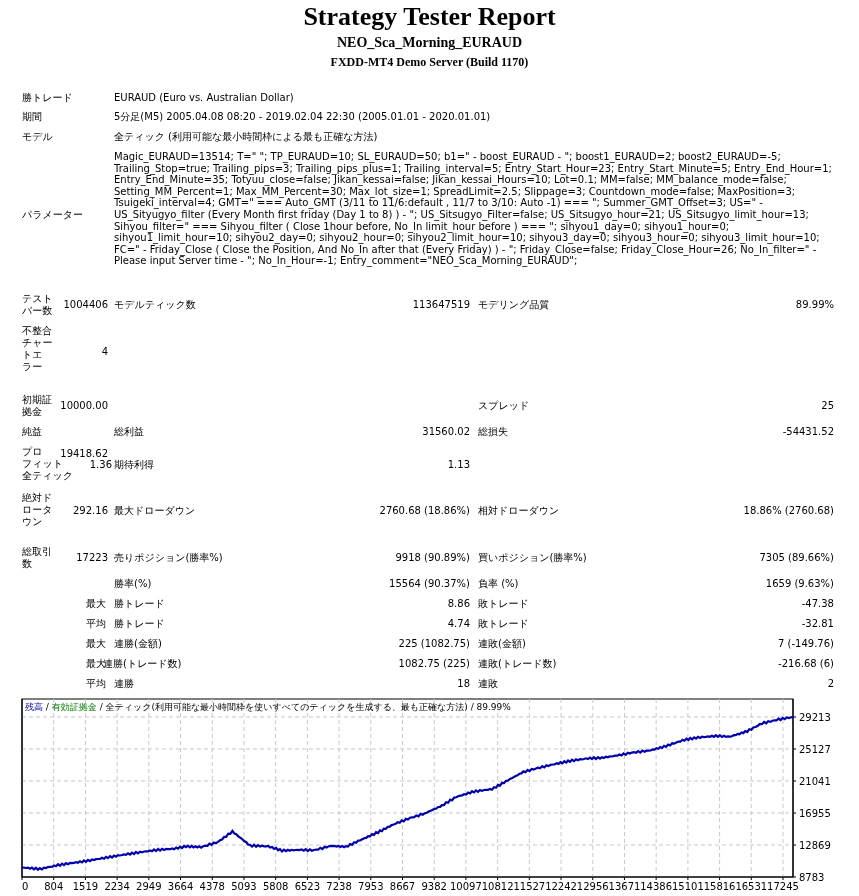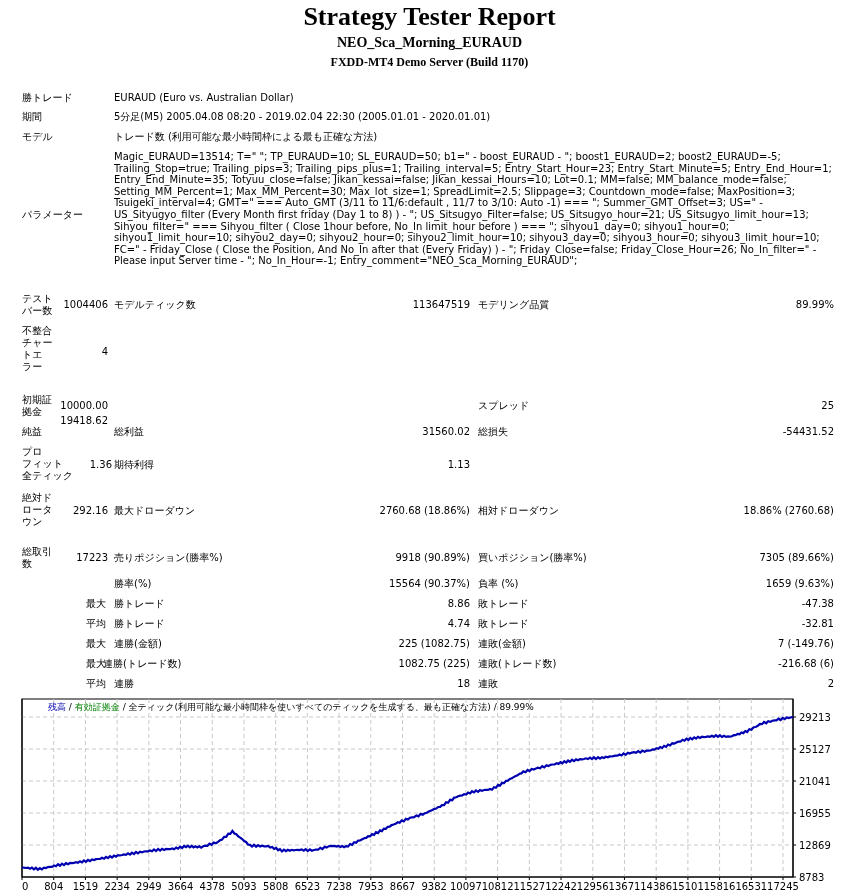--- a/index.html
+++ b/index.html
@@ -20,21 +20,21 @@
 
 <div class="hdr h1">Strategy Tester Report</div>
 <div class="hdr h2">NEO_Sca_Morning_EURAUD</div>
 <div class="hdr h3">FXDD-MT4 Demo Server (Build 1170)</div>
 
 <div class="t" style="left:22px;top:92px">勝トレード</div>
 <div class="t" style="left:114px;top:92px">EURAUD (Euro vs. Australian Dollar)</div>
 <div class="t" style="left:22px;top:111px">期間</div>
 <div class="t" style="left:114px;top:111px">5分足(M5) 2005.04.08 08:20 - 2019.02.04 22:30 (2005.01.01 - 2020.01.01)</div>
 <div class="t" style="left:22px;top:131px">モデル</div>
-<div class="t" style="left:114px;top:131px">トレード数 (利用可能な最小時間枠による最も正確な方法)</div>
+<div class="t" style="left:114px;top:131px">全ティック (利用可能な最小時間枠による最も正確な方法)</div>
 <div class="t" style="left:22px;top:209px">パラメーター</div>
 <div class="params">Magic_EURAUD=13514; T=" "; TP_EURAUD=10; SL_EURAUD=50; b1=" - boost_EURAUD - "; boost1_EURAUD=2; boost2_EURAUD=-5; Trailing_Stop=true; Trailing_pips=3; Trailing_pips_plus=1; Trailing_interval=5; Entry_Start_Hour=23; Entry_Start_Minute=5; Entry_End_Hour=1; Entry_End_Minute=35; Totyuu_close=false; Jikan_kessai=false; Jikan_kessai_Hours=10; Lot=0.1; MM=false; MM_balance_mode=false; Setting_MM_Percent=1; Max_MM_Percent=30; Max_lot_size=1; SpreadLimit=2.5; Slippage=3; Countdown_mode=false; MaxPosition=3; Tsuigeki_interval=4; GMT=" === Auto_GMT (3/11 to 11/6:default , 11/7 to 3/10: Auto -1) === "; Summer_GMT_Offset=3; US=" - US_Sityugyo_filter (Every Month first friday (Day 1 to 8) ) - "; US_Sitsugyo_Filter=false; US_Sitsugyo_hour=21; US_Sitsugyo_limit_hour=13; Sihyou_filter=" === Sihyou_filter ( Close 1hour before, No_In limit_hour before ) === "; sihyou1_day=0; sihyou1_hour=0; sihyou1_limit_hour=10; sihyou2_day=0; sihyou2_hour=0; sihyou2_limit_hour=10; sihyou3_day=0; sihyou3_hour=0; sihyou3_limit_hour=10; FC=" - Friday_Close ( Close the Position, And No_In after that (Every Friday) ) - "; Friday_Close=false; Friday_Close_Hour=26; No_In_filter=" - Please input Server time - "; No_In_Hour=-1; Entry_comment="NEO_Sca_Morning_EURAUD";</div>
 
 <div class="t ml" style="left:22px;top:293px;width:40px;white-space:pre">テスト
 バー数</div>
 <div class="t r" style="left:60px;top:299px;width:48px">1004406</div>
 <div class="t" style="left:114px;top:299px">モデルティック数</div>
 <div class="t r" style="left:340px;top:299px;width:130px">113647519</div>
 <div class="t" style="left:478px;top:299px">モデリング品質</div>
 <div class="t r" style="left:700px;top:299px;width:134px">89.99%</div>
@@ -45,21 +45,21 @@
 ラー</div>
 <div class="t r" style="left:60px;top:346px;width:48px">4</div>
 
 <div class="t" style="left:22px;top:394px;white-space:pre">初期証
 拠金</div>
 <div class="t r" style="left:40px;top:400px;width:68px">10000.00</div>
 <div class="t" style="left:478px;top:400px">スプレッド</div>
 <div class="t r" style="left:700px;top:400px;width:134px">25</div>
 
 <div class="t" style="left:22px;top:426px">純益</div>
-<div class="t r" style="left:40px;top:415px;width:68px">19418.62</div>
+<div class="t r" style="left:40px;top:448px;width:68px">19418.62</div>
 <div class="t" style="left:114px;top:426px">総利益</div>
 <div class="t r" style="left:340px;top:426px;width:130px">31560.02</div>
 <div class="t" style="left:478px;top:426px">総損失</div>
 <div class="t r" style="left:700px;top:426px;width:134px">-54431.52</div>
 
 <div class="t" style="left:22px;top:446px;white-space:pre">プロ
 フィット
 全ティック</div>
 <div class="t r" style="left:44px;top:459px;width:68px">1.36</div>
 <div class="t" style="left:114px;top:459px">期待利得</div>
@@ -209,16 +209,16 @@
       <line x1="751.2916666666666" y1="187" x2="751.2916666666666" y2="190" stroke="#000"></line>
       <text x="751.2916666666666" y="200" font-size="10" font-family="DejaVu Sans, sans-serif" text-anchor="middle">16531</text>
       <line x1="783" y1="9" x2="783" y2="187" stroke="#c8c8c8" stroke-dasharray="4,3"></line>
       <line x1="783" y1="187" x2="783" y2="190" stroke="#000"></line>
       <text x="783" y="200" font-size="10" font-family="DejaVu Sans, sans-serif" text-anchor="middle">17245</text>
       <line x1="22" y1="187" x2="793" y2="187" stroke="#000" stroke-width="1.2"></line>
       <line x1="793" y1="9" x2="793" y2="187" stroke="#000" stroke-width="1.2"></line>
       <line x1="22" y1="9" x2="22" y2="187" stroke="#000" stroke-width="1.2"></line>
       <polyline points="22.0,177.2 24.0,177.7 26.0,178.0 28.0,177.6 30.0,178.7 31.9,177.6 33.9,179.3 35.9,177.8 37.9,179.8 39.9,178.2 41.9,179.4 43.9,177.6 45.9,178.1 47.9,177.1 50.0,176.8 52.0,176.8 54.0,175.4 56.0,176.3 58.0,174.3 60.0,175.7 62.0,173.6 64.0,175.1 66.0,173.2 68.0,174.2 70.0,173.0 72.0,173.2 74.0,172.9 76.0,172.1 78.0,172.7 80.0,171.2 82.0,172.4 84.0,170.4 86.0,171.9 88.0,169.9 90.0,171.1 92.0,169.5 94.0,170.1 96.0,169.2 98.0,169.0 100.0,169.0 102.0,167.8 104.0,168.7 106.0,166.9 108.0,168.2 110.0,166.1 112.0,167.5 114.0,165.6 116.0,166.6 118.0,165.2 120.0,165.5 122.0,165.0 124.0,164.4 126.0,164.8 128.0,163.4 130.0,164.6 132.0,162.6 134.0,164.1 136.0,162.0 138.0,163.3 140.0,161.7 142.0,162.4 144.0,161.5 146.0,161.4 148.0,161.4 150.0,160.4 152.0,161.2 154.0,159.4 156.0,161.0 158.1,159.0 160.1,160.6 162.1,158.9 164.1,160.0 166.1,159.0 168.1,159.2 170.2,159.2 172.2,158.4 174.2,159.3 176.2,157.5 178.1,158.7 180.1,156.6 182.1,158.0 184.1,155.9 186.0,157.1 187.9,155.7 189.8,157.3 191.7,155.9 193.5,157.4 195.4,156.2 197.3,157.5 199.2,156.4 201.1,157.6 203.2,156.3 205.3,155.6 207.4,155.8 209.5,153.7 211.6,154.8 213.8,152.5 215.9,153.2 218.0,151.9 220.0,150.3 222.1,149.5 224.2,146.8 226.2,146.8 228.3,143.6 230.3,143.8 232.4,140.8 234.4,143.5 236.3,144.2 238.3,146.3 240.2,147.7 242.2,149.1 244.1,151.1 246.1,152.0 248.0,154.5 250.0,154.9 252.0,156.5 254.0,154.8 256.1,156.7 258.1,155.1 260.1,156.6 262.1,155.7 264.2,156.3 266.2,156.4 268.2,155.9 270.2,157.5 272.2,156.9 274.1,158.9 276.1,157.9 278.1,160.3 280.0,159.1 282.0,161.5 283.9,159.7 285.9,161.2 287.8,159.8 289.8,160.8 291.7,159.8 293.7,160.3 295.6,160.0 297.6,159.8 299.5,160.1 301.6,159.4 303.7,160.7 305.7,159.1 307.8,161.0 309.9,159.4 311.9,160.7 314.0,160.0 316.1,159.5 318.2,159.7 320.3,157.8 322.4,159.0 324.6,156.7 326.7,157.6 328.8,156.2 330.9,155.8 332.8,156.2 334.7,155.9 336.6,156.6 338.4,155.9 340.3,156.9 342.2,156.0 344.1,157.2 346.0,156.1 348.0,156.6 350.1,154.0 352.1,154.8 354.1,152.2 356.1,152.8 358.2,150.6 360.2,150.5 362.2,149.3 364.2,148.2 366.2,147.9 368.1,146.1 370.1,146.4 372.1,144.1 374.1,144.9 376.0,142.2 378.0,143.1 380.0,140.4 381.9,141.1 383.8,138.6 385.8,138.9 387.7,136.8 389.7,136.7 391.6,135.1 393.6,134.5 395.6,133.8 397.7,132.3 399.7,132.8 401.8,130.4 403.8,131.4 405.9,128.9 407.9,129.6 410.0,127.7 412.1,127.4 414.2,127.2 416.4,125.4 418.5,126.3 420.6,123.9 422.8,124.7 424.9,123.2 426.8,122.7 428.7,121.6 430.6,120.8 432.5,120.0 434.4,118.9 436.3,118.5 438.2,117.0 440.1,116.9 442.0,115.1 444.0,115.1 446.1,112.3 448.1,112.8 450.1,109.8 452.2,110.2 454.2,107.6 456.2,107.3 458.2,106.2 460.2,105.7 462.2,105.4 464.1,104.1 466.1,104.5 468.1,102.6 470.1,103.5 472.0,101.2 474.0,102.4 476.0,100.4 478.0,101.8 480.0,100.1 482.0,100.9 484.0,100.0 486.0,99.9 488.0,99.9 490.0,99.0 492.0,99.8 494.0,97.3 496.0,97.8 498.0,94.9 500.0,95.6 502.0,92.8 504.0,93.1 506.0,90.8 507.9,90.7 509.9,89.0 511.8,88.3 513.7,87.1 515.7,86.0 517.6,85.3 519.5,83.7 521.4,83.4 523.4,81.4 525.5,82.2 527.6,79.9 529.6,81.1 531.7,79.0 533.8,79.5 535.9,78.6 538.0,77.6 540.1,78.2 542.2,76.2 544.3,77.4 546.4,75.2 548.5,76.1 550.5,74.8 552.6,74.5 554.7,74.5 556.6,73.2 558.5,73.9 560.5,72.2 562.4,73.3 564.3,71.3 566.2,72.6 568.1,70.5 570.0,71.8 572.0,69.8 574.0,71.2 576.0,69.4 578.0,70.3 580.0,69.1 582.0,69.3 584.0,69.0 586.0,68.3 588.0,69.1 590.0,67.7 592.0,69.1 594.0,67.3 596.0,69.0 598.0,67.2 600.0,68.7 602.0,67.2 603.9,68.1 605.8,66.8 607.8,67.3 609.7,66.4 611.6,66.5 613.5,66.1 615.5,65.7 617.4,65.7 619.5,64.5 621.5,65.5 623.6,63.4 625.7,64.8 627.8,62.8 629.8,63.6 631.9,62.6 634.0,62.1 636.1,62.7 638.2,61.1 640.3,62.6 642.4,60.6 644.5,61.8 646.6,60.7 648.7,60.7 650.6,60.5 652.6,59.4 654.5,59.6 656.4,58.2 658.3,58.8 660.2,57.0 662.2,57.9 664.1,55.8 666.0,56.9 668.1,54.5 670.1,55.5 672.2,53.3 674.2,53.7 676.3,52.5 678.4,51.7 680.4,51.7 682.5,49.8 684.5,50.7 686.5,48.6 688.4,50.0 690.3,47.9 692.2,49.3 694.2,47.3 696.1,48.6 698.0,46.8 700.0,47.9 702.0,46.7 704.0,47.1 705.9,46.8 707.9,46.4 709.9,46.8 711.9,45.7 713.9,46.8 715.9,45.1 717.9,46.9 719.9,45.2 721.9,47.0 724.0,45.7 726.0,46.9 728.0,46.4 730.0,46.6 731.9,46.3 733.8,45.2 735.7,45.2 737.7,43.8 739.6,44.2 741.5,42.4 743.4,43.1 745.3,41.1 747.2,42.0 749.3,39.2 751.4,39.8 753.6,37.2 755.7,37.0 757.8,35.8 759.9,33.9 762.0,34.2 764.1,32.0 766.2,33.3 768.2,31.2 770.3,31.9 772.3,30.7 774.4,30.3 776.5,30.4 778.5,28.7 780.6,30.0 782.7,27.9 784.7,29.2 786.8,27.4 788.9,28.0 790.9,27.3 793.0,27.0" fill="none" stroke="#0000b0" stroke-width="2.2"></polyline>
     </svg>
-  <div class="t" style="left:25px;top:11px;font-size:9px;margin-left:23px;">
+  <div class="t" style="left:25px;top:11px;font-size:9px;">
     <span style="color:#0000b0">残高</span><span> / </span><span style="color:#008000">有効証拠金</span><span> / </span><span>全ティック(利用可能な最小時間枠を使いすべてのティックを生成する、最も正確な方法)</span><span> / </span><span>89.99%</span>
   </div>
 </div>
 
 </body></html>

